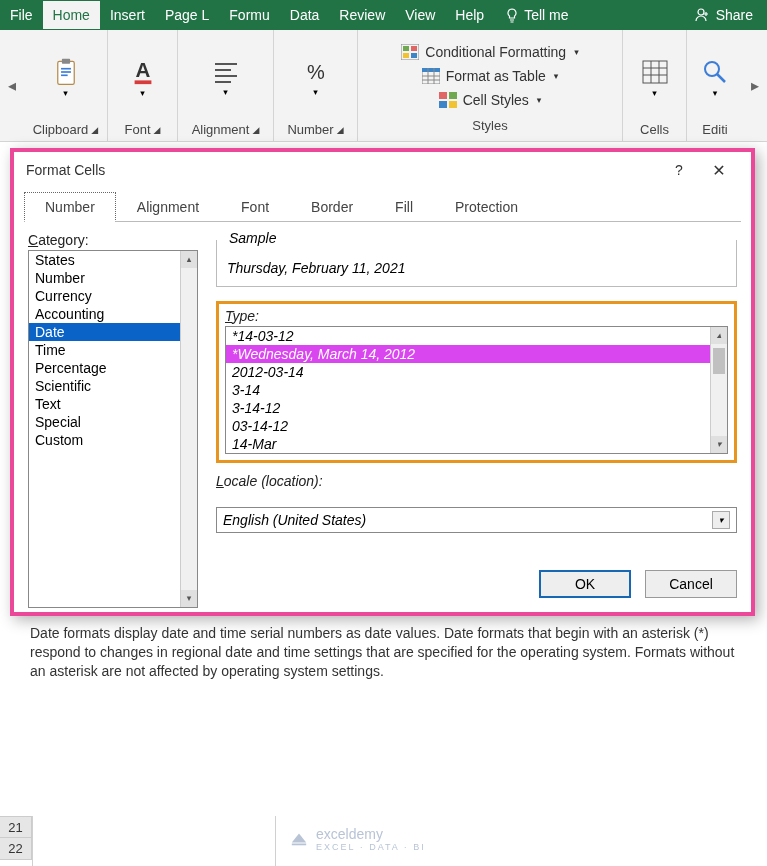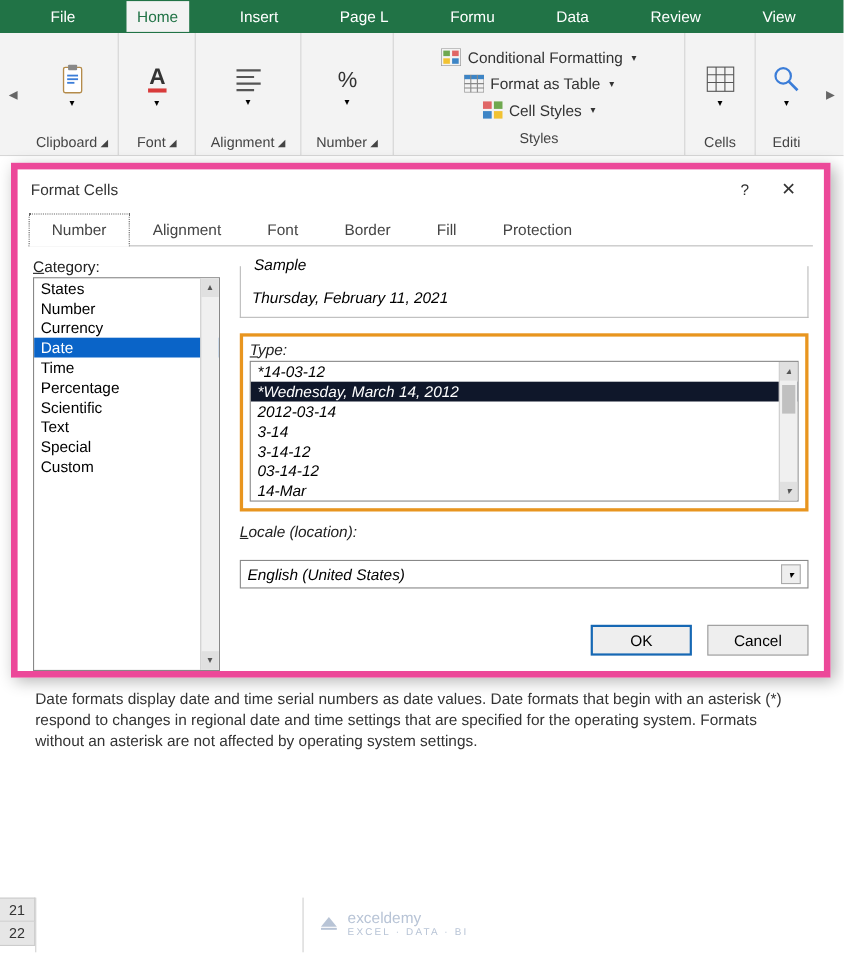--- a/index.html
+++ b/index.html
@@ -1,38 +1,38 @@
 <!DOCTYPE html>
 <html><head>
 <meta charset="utf-8">
 <style>
 * { box-sizing: border-box; margin: 0; padding: 0; font-family: 'Segoe UI', Tahoma, sans-serif; }
 body { background: #fff; width: 767px; height: 866px; overflow: hidden; position: relative; }
 
 .ribbon-tabs { background: #217346; height: 30px; display: flex; align-items: center; color: #fff; font-size: 14px; }
-.ribbon-tabs .tab { padding: 6px 10px; cursor: pointer; white-space: nowrap; margin-left: 36px; }
+.ribbon-tabs .tab { padding: 6px 10px; cursor: pointer; white-space: nowrap; }
 .ribbon-tabs .tab.active { background: #f3f3f3; color: #217346; }
 .ribbon-tabs .spacer { flex: 1; }
 .ribbon-tabs .tellme { display: flex; align-items: center; gap: 4px; padding: 0 10px; }
 .ribbon-tabs .share { display: flex; align-items: center; gap: 6px; padding: 0 14px; }
 
 .ribbon-body { background: #f3f3f3; height: 112px; border-bottom: 1px solid #d4d4d4; display: flex; }
 .ribbon-group { border-right: 1px solid #d4d4d4; display: flex; flex-direction: column; align-items: center; justify-content: space-between; padding: 6px 0 2px 0; }
 .ribbon-group .group-label { font-size: 13px; color: #444; padding: 2px 4px; display: flex; align-items: center; gap: 3px; }
 .ribbon-group .group-label .drop { font-size: 9px; }
 .ribbon-group .icon-area { flex: 1; display: flex; align-items: center; justify-content: center; }
 .big-icon { width: 36px; height: 40px; display: flex; flex-direction: column; align-items: center; justify-content: center; }
 .big-icon .drop { font-size: 9px; margin-top: 2px; }
 .styles-group { flex: 1; padding: 12px 8px; display: flex; flex-direction: column; gap: 4px; }
 .styles-item { display: flex; align-items: center; gap: 6px; font-size: 14px; color: #333; padding: 2px 4px; cursor: pointer; }
 .styles-item .drop { font-size: 9px; margin-left: 2px; }
 .styles-label { text-align: center; font-size: 13px; color: #444; margin-top: 4px; }
 .ribbon-nav { width: 24px; display: flex; align-items: center; justify-content: center; color: #666; }
 
-.dialog-backdrop { position: absolute; left: 10px; top: 148px; width: 745px; height: 468px; background: #fff; border: 6px solid #ec4899; box-shadow: 4px 4px 14px rgba(0,0,0,.3); }
+.dialog-backdrop { position: absolute; left: 10px; top: 148px; width: 745px; height: 468px; background: #fff; border: 4px solid #ec4899; box-shadow: 4px 4px 14px rgba(0,0,0,.3); }
 .dlg-titlebar { height: 36px; display: flex; align-items: center; padding: 0 12px; font-size: 14px; color: #333; }
 .dlg-titlebar .title { flex: 1; }
 .dlg-titlebar .tbtn { width: 40px; text-align: center; font-size: 14px; cursor: pointer; }
 .dlg-titlebar .close { font-size: 16px; }
 
 .dlg-tabs { display: flex; padding: 4px 10px 0 10px; }
 .dlg-tab { padding: 6px 20px; font-size: 14px; color: #444; border: 1px solid transparent; cursor: pointer; }
 .dlg-tab.active { border: 1px dotted #666; background: #fff; border-bottom: 1px solid #fff; }
 .dlg-tabline { border-bottom: 1px solid #bbb; margin: 0 10px; margin-top: -1px; }
 
@@ -47,21 +47,21 @@
 .cat-scroll .sbtn { height: 17px; background: #e0e0e0; text-align: center; font-size: 9px; line-height: 17px; color: #555; }
 .cat-scroll .thumb { background: transparent; }
 
 .right-col { flex: 1; font-style: italic; }
 .sample-box { border: 1px solid #bbb; border-top: none; padding: 20px 10px 10px 10px; margin-top: 8px; position: relative; }
 .sample-label { position: absolute; top: -10px; left: 8px; background: #fff; padding: 0 4px; font-size: 14px; }
 
 .type-frame { border: 3px solid #e8951f; padding: 4px 6px 6px 6px; margin-top: 14px; }
 .type-list { border: 1px solid #888; height: 128px; background: #fff; position: relative; overflow: hidden; }
 .type-list .titem { padding: 0px 6px; font-size: 14px; cursor: pointer; line-height: 18px; }
-.type-list .titem.sel { background: #0f172a; color: #fff; }
+.type-list .titem.sel { background: #d946ef; color: #fff; }
 .type-scroll { position: absolute; right: 0; top: 0; bottom: 0; width: 17px; background: #f0f0f0; border-left: 1px solid #ccc; display: flex; flex-direction: column; }
 .type-scroll .sbtn { height: 17px; background: #e0e0e0; text-align: center; font-size: 9px; line-height: 17px; color: #555; }
 .type-scroll .track { flex: 1; position: relative; }
 .type-scroll .thumb { position: absolute; left: 2px; right: 2px; top: 4px; height: 26px; background: #c0c0c0; }
 
 .locale-select { border: 1px solid #888; height: 26px; display: flex; align-items: center; padding: 0 6px; font-size: 14px; background: #fff; margin-top: 18px; }
 .locale-select .val { flex: 1; }
 .locale-select .dbtn { width: 18px; height: 18px; border: 1px solid #aaa; background: #eee; display: flex; align-items: center; justify-content: center; font-size: 9px; }
 
 .desc { padding: 6px 16px; font-size: 14px; color: #333; line-height: 1.35; }
@@ -279,20 +279,21 @@
   </div>
   <div class="dlg-tabline"></div>
 
   <div class="dlg-body">
     <div class="cat-col">
       <div class="label"><u>C</u>ategory:</div>
       <div class="category-list">
         <div class="item">States</div>
         <div class="item">Number</div>
         <div class="item">Currency</div>
+        <div class="item">Accounting</div>
         <div class="item sel">Date</div>
         <div class="item">Time</div>
         <div class="item">Percentage</div>
         <div class="item">Scientific</div>
         <div class="item">Text</div>
         <div class="item">Special</div>
         <div class="item">Custom</div>
         <div class="cat-scroll">
           <div class="sbtn">▴</div>
           <div class="thumb" style="flex:1"></div>

